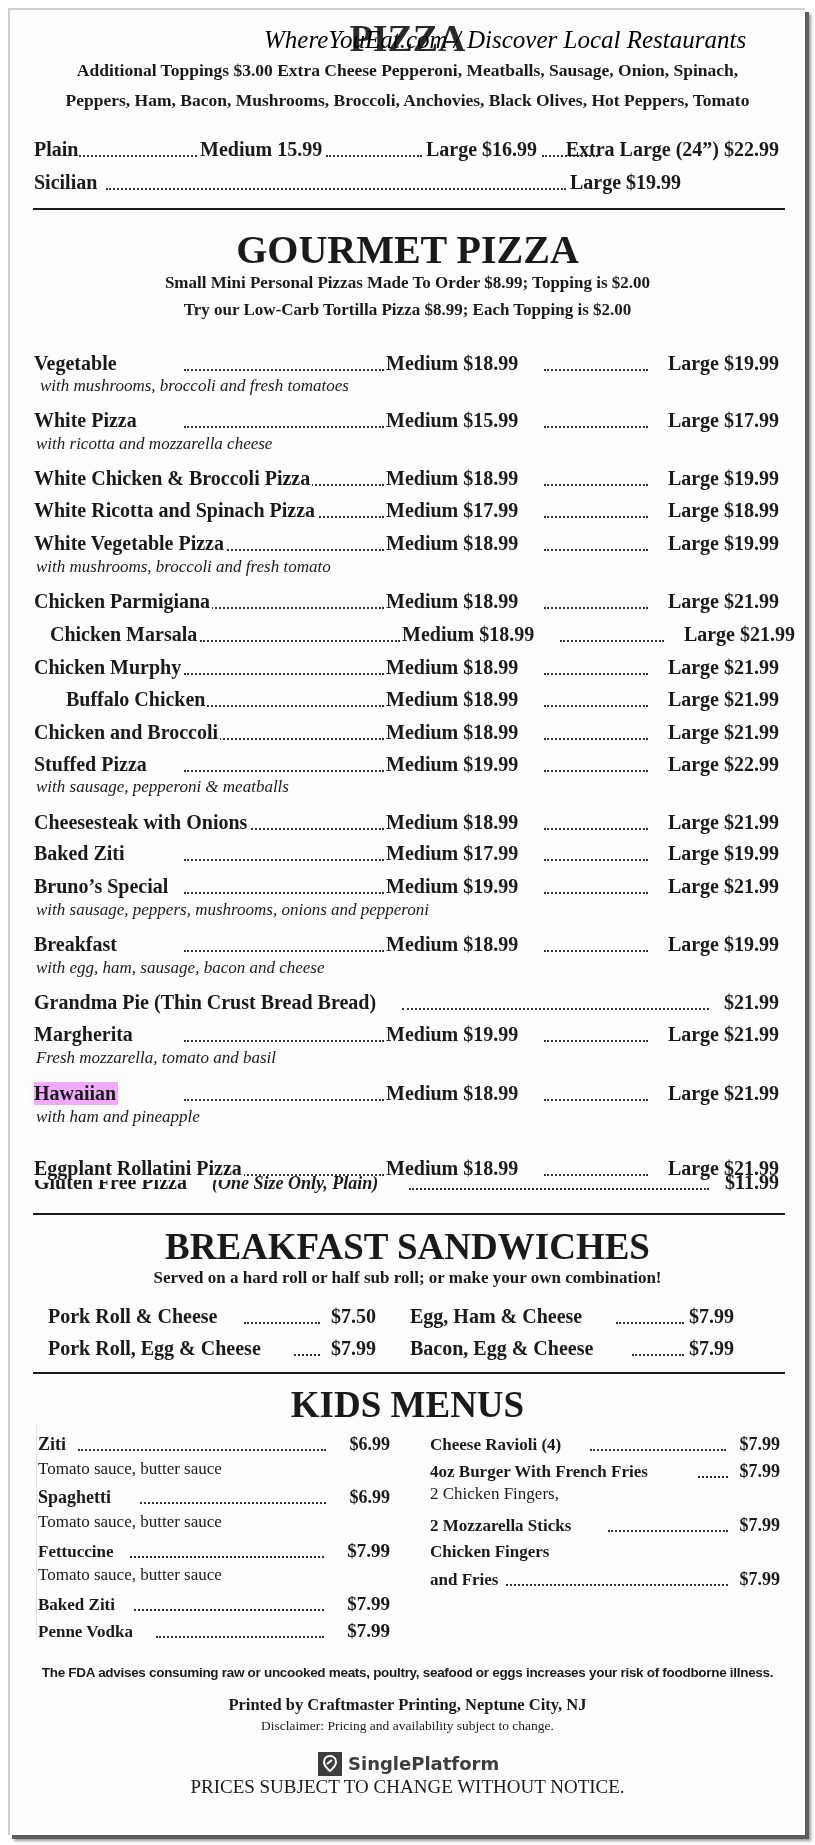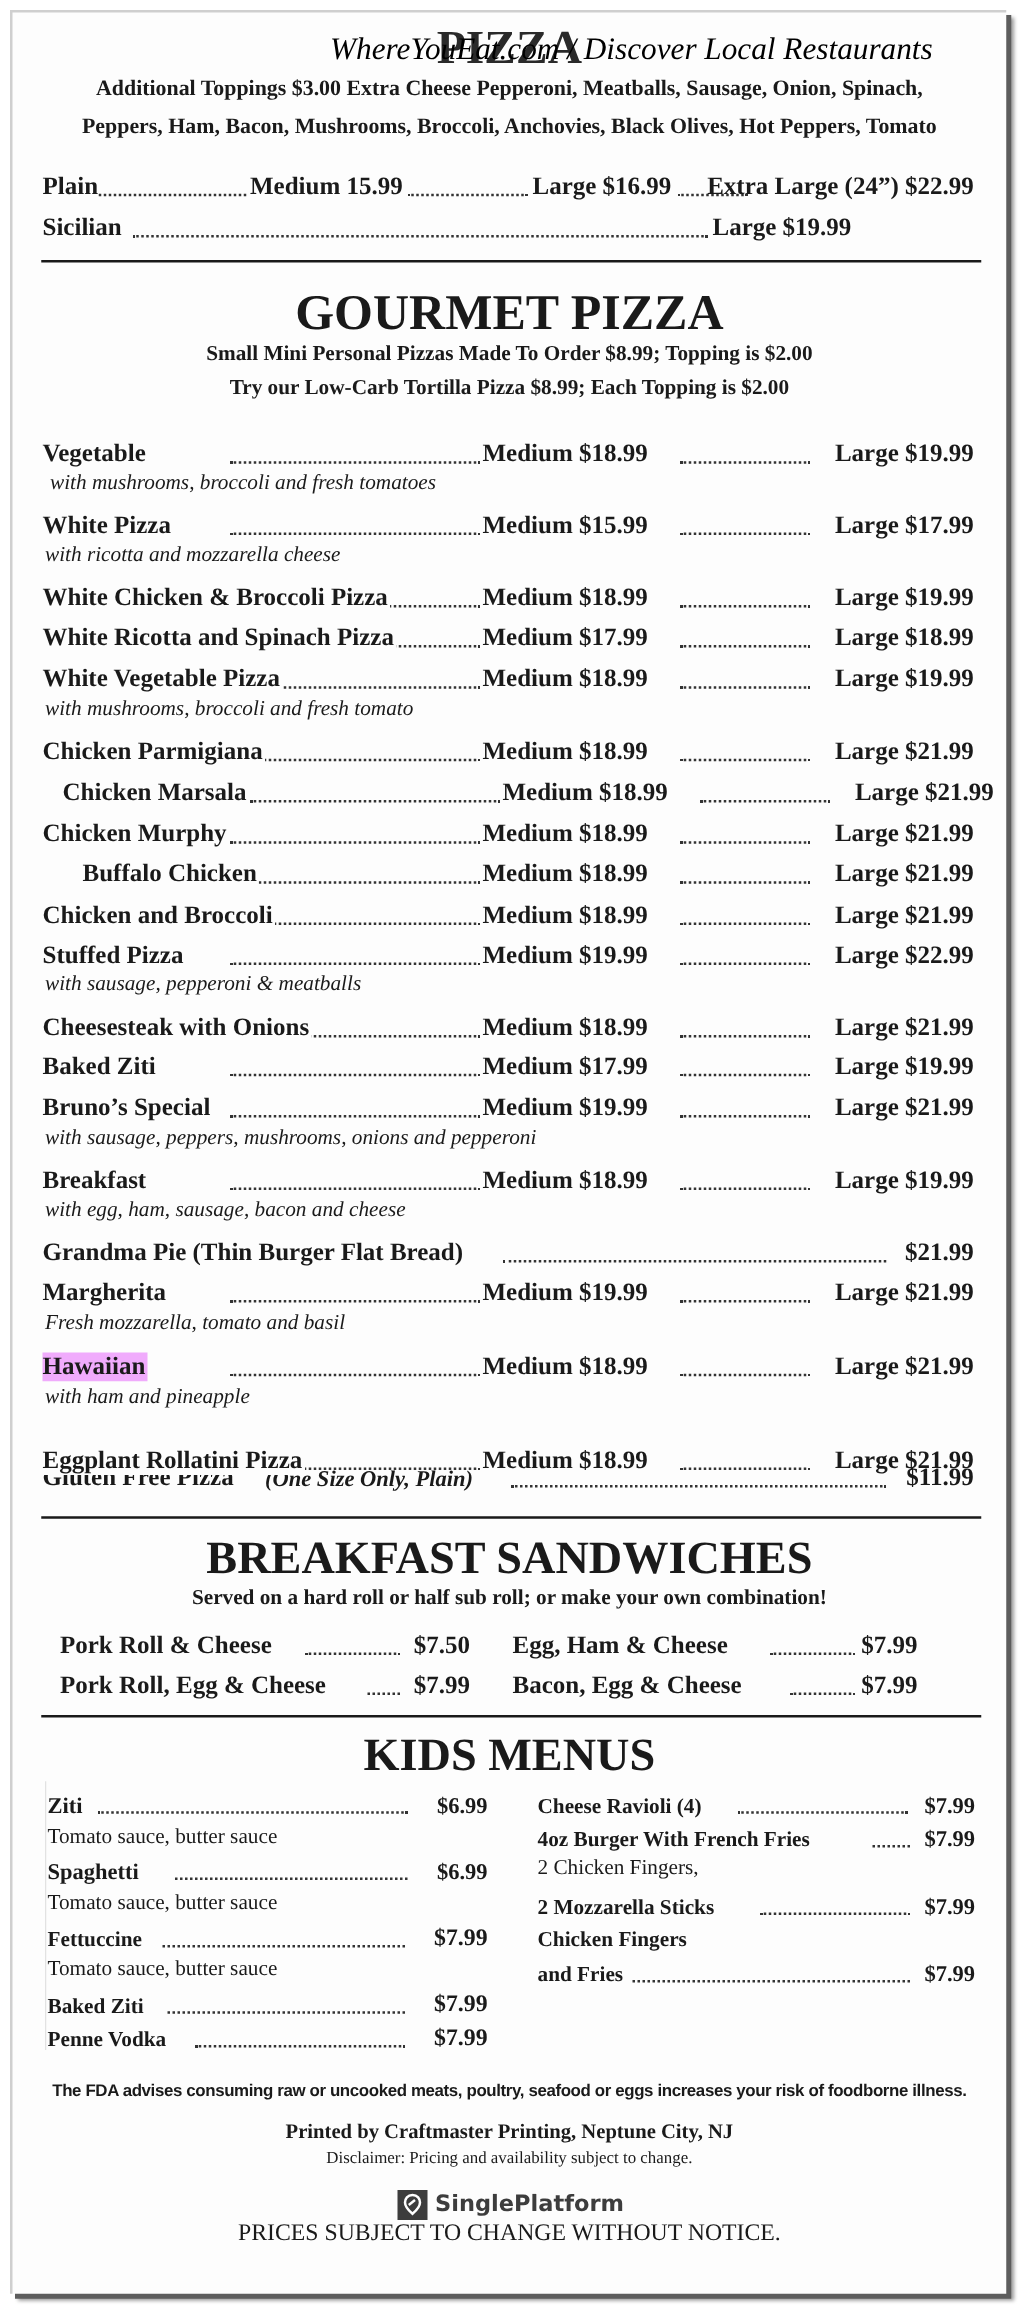--- a/index.html
+++ b/index.html
@@ -167,21 +167,21 @@
     <div class="desc" style="top: 900px;">with sausage, peppers, mushrooms, onions and pepperoni</div>
     <div class="row" style="top: 928px;">
       <span class="name" style="background: rgb(253, 253, 253); padding-right: 2px; z-index: 1;">Breakfast</span>
       <span class="dots1" style="left: 150px; width: 200px; z-index: 0;"></span>
       <span class="med">Medium $18.99</span>
       <span class="dots1" style="left: 510px; width: 104px;"></span>
       <span class="lrg">Large $19.99</span>
     </div>
     <div class="desc" style="top: 958px;">with egg, ham, sausage, bacon and cheese</div>
     <div class="row" style="top: 986px;">
-      <span class="name">Grandma Pie (Thin Burger Flat Bread)</span>
+      <span class="name">Grandma Pie (Thin Crust Bread Bread)</span>
       <span class="dots1" style="left: 368px; width: 307px;"></span>
       <span class="lrg">$21.99</span>
     </div>
     <div class="row" style="top: 1018px;">
       <span class="name" style="background: rgb(253, 253, 253); padding-right: 2px; z-index: 1;">Margherita</span>
       <span class="dots1" style="left: 150px; width: 200px; z-index: 0;"></span>
       <span class="med">Medium $19.99</span>
       <span class="dots1" style="left: 510px; width: 104px;"></span>
       <span class="lrg">Large $21.99</span>
     </div>

